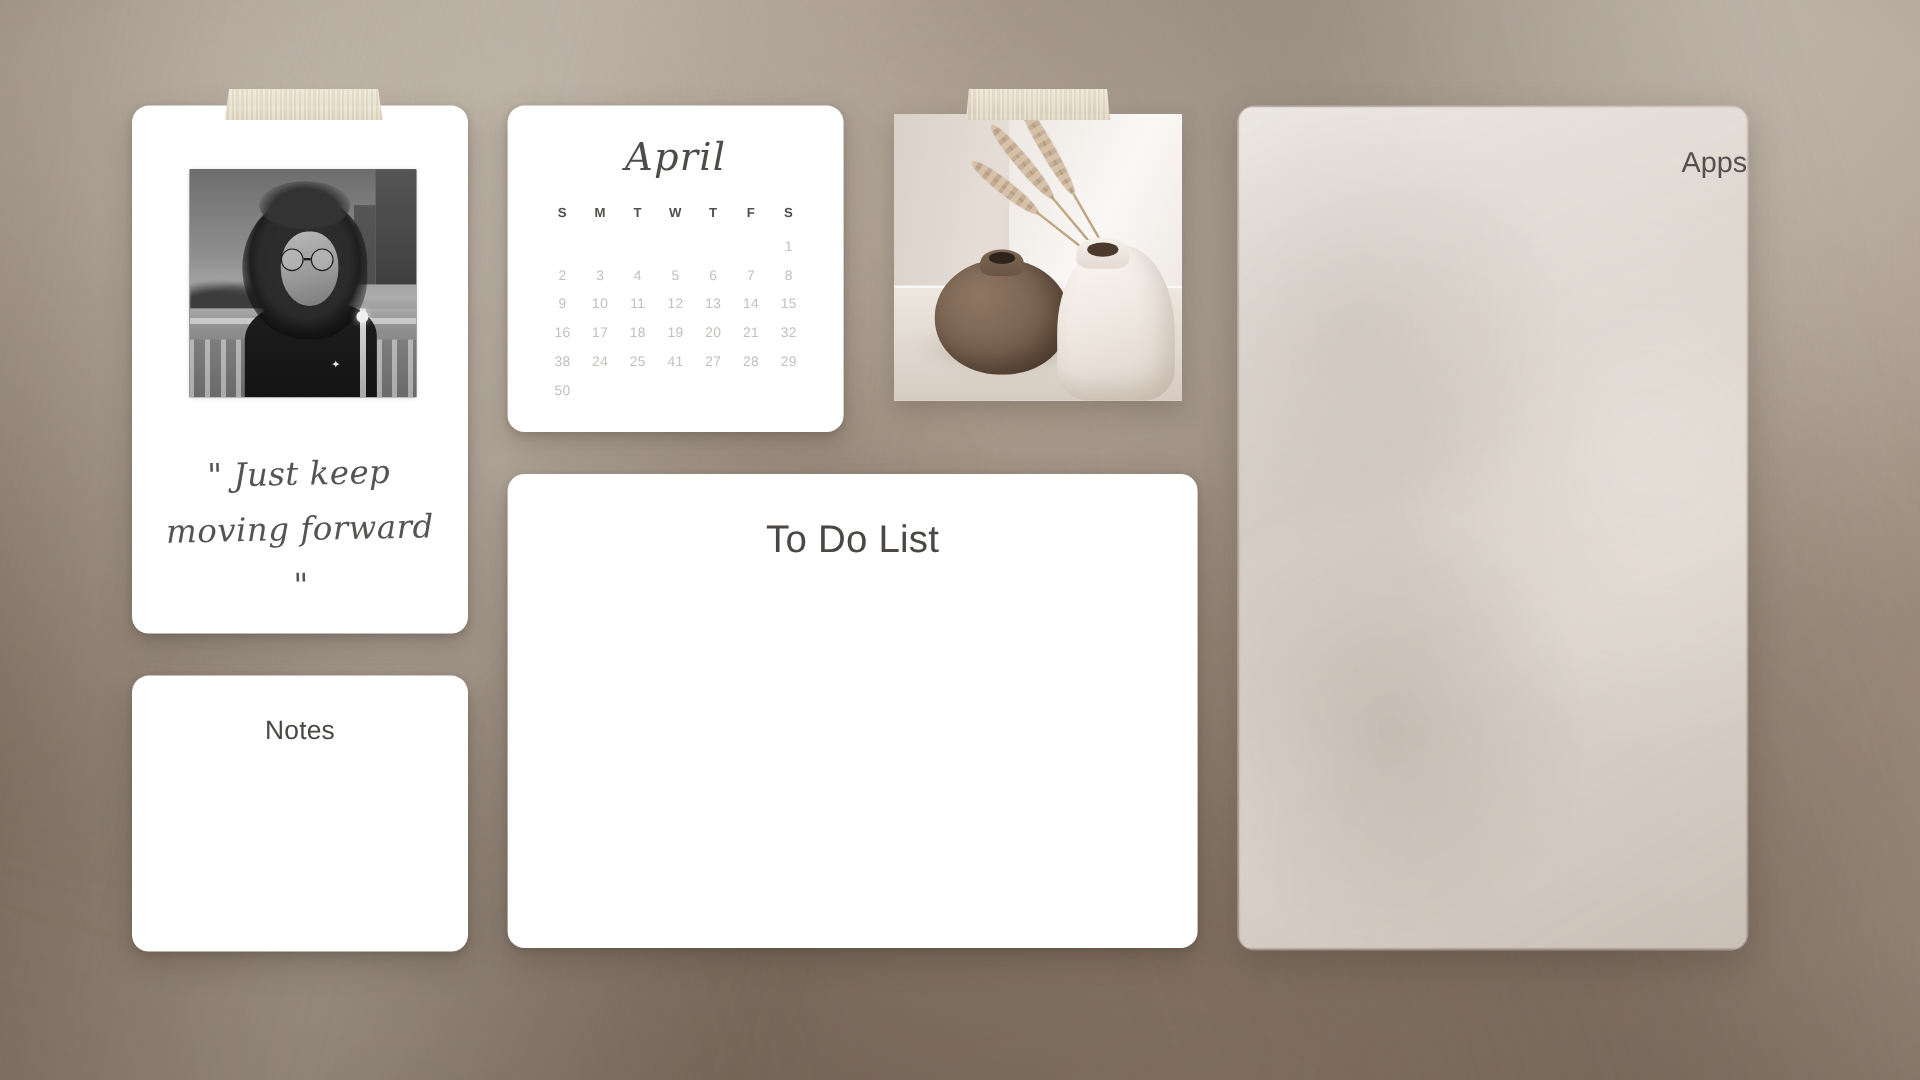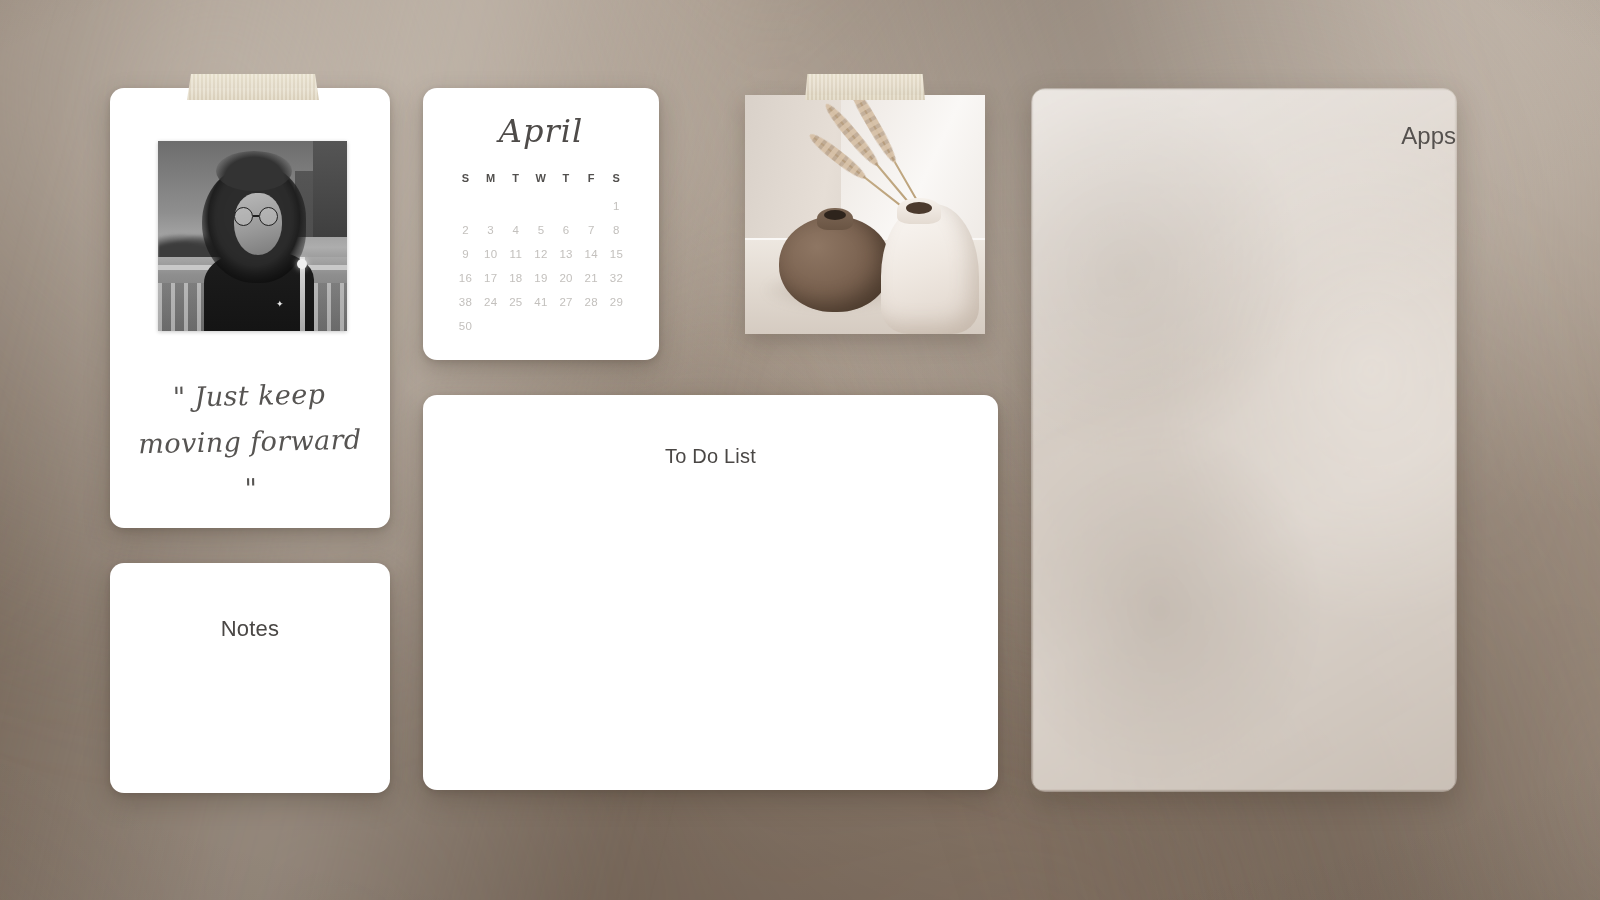--- a/index.html
+++ b/index.html
@@ -129,21 +129,21 @@
     font-family:"DejaVu Serif", serif;
     font-style:italic;
     font-size:27px;
     line-height:1.72;
     color:#565452;
     letter-spacing:.4px;
     transform:rotate(-1.2deg);
   }
 
   
-  #calendar-card{ left:423px; top:88px; width:236px; height:272px; }
+  #calendar-card{ left:423px; top:88px; width:280px; height:272px; }
   #cal-month{
     text-align:center; margin-top:24px;
     font-family:"DejaVu Serif", serif; font-style:italic;
     font-size:32px; color:#4e4b49; letter-spacing:1px;
   }
   #cal-grid{ margin:22px 30px 0 30px; }
   .cal-row{ display:grid; grid-template-columns:repeat(7,1fr); }
   .cal-dow{ text-align:center; font-size:11px; font-weight:700; color:#52504e; letter-spacing:.4px; padding-bottom:10px;}
   .cal-day{ text-align:center; font-size:11.5px; color:#c3c0bd; padding:6px 0; letter-spacing:.3px;}
 
@@ -179,25 +179,25 @@
   .vp-neck-light::after{content:"";position:absolute;left:9px;top:4px;width:26px;height:12px;border-radius:50%;
     background:#4b3a2d;}
   .stem{position:absolute;bottom:118px;right:58px;width:2px;background:linear-gradient(180deg,#cdb792,#b99f78);
     transform-origin:bottom center;border-radius:1px;}
   .stem .head{position:absolute;top:-4px;left:-5px;width:12px;height:78px;border-radius:48%;
     background:repeating-linear-gradient(180deg, rgba(214,192,166,.95) 0 5px, rgba(176,150,122,.7) 5px 9px);
     filter:blur(.3px);}
 
   
   #notes-card{ left:110px; top:563px; width:280px; height:230px; }
-  #notes-card .card-title{ margin-top:53px; }
+  #notes-card .card-title{ margin-top:33px; }
 
   
   #todo-card{ left:423px; top:395px; width:575px; height:395px; }
-  #todo-card .card-title{ margin-top:50px; font-size:20px; }
+  #todo-card .card-title{ margin-top:36px; font-size:32px; }
 
   
   #apps-panel{
     position:absolute; left:1031px; top:88px; width:426px; height:704px;
     border-radius:14px; overflow:hidden; z-index:3;
     box-shadow:0 10px 28px rgba(58,45,36,.26);
     border:1px solid rgba(255,255,255,.28);
   }
   #apps-frost{
     position:absolute; inset:0;

